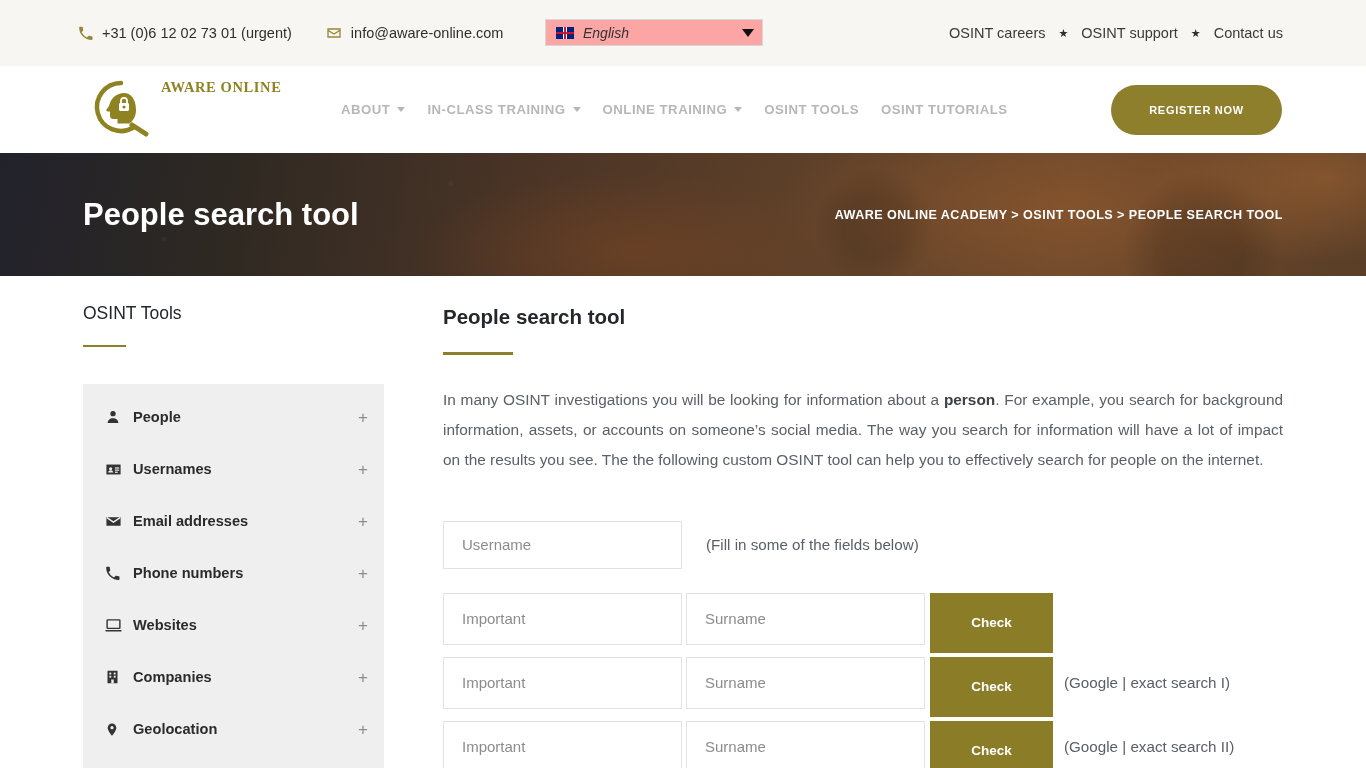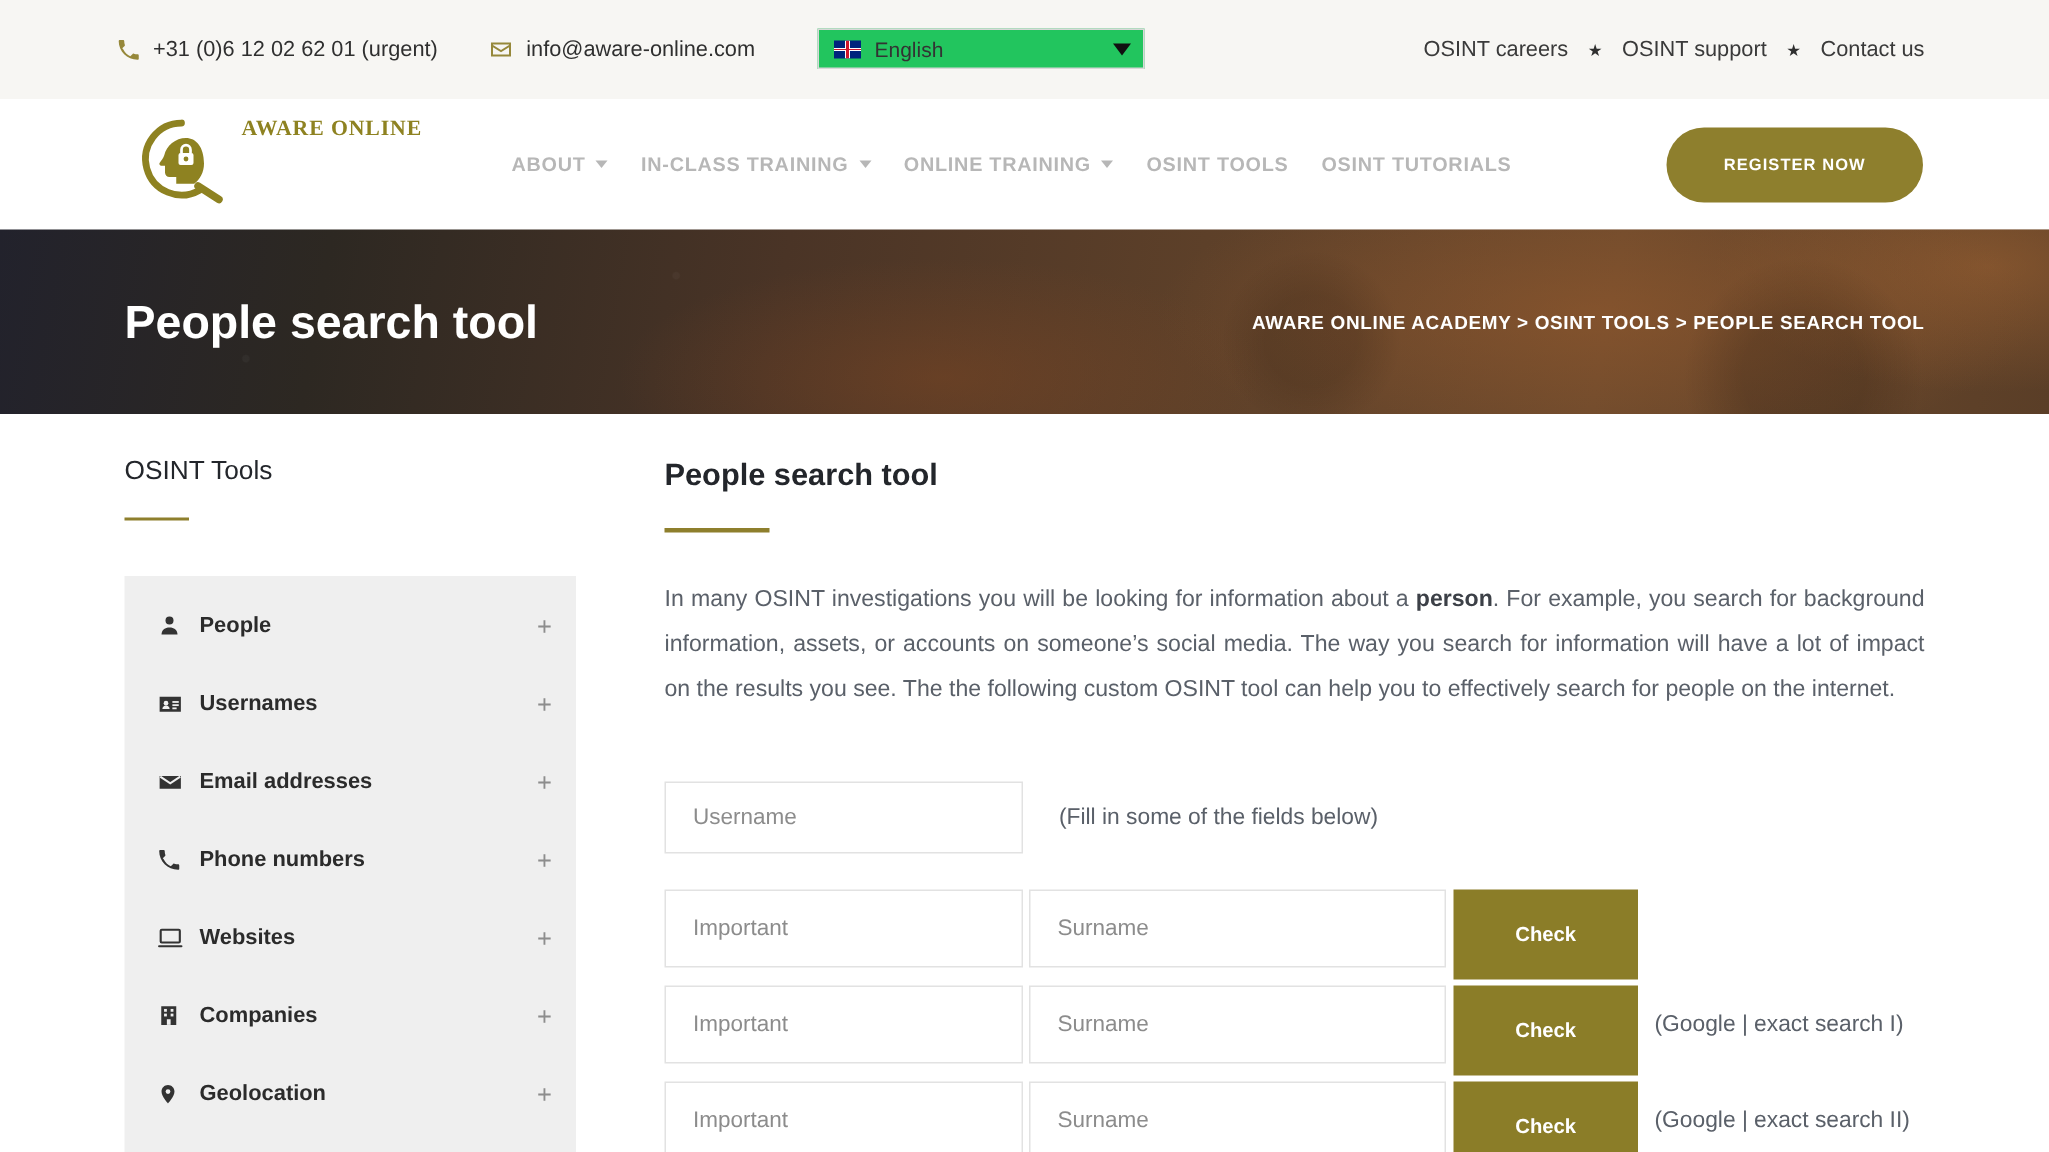--- a/index.html
+++ b/index.html
@@ -30,27 +30,28 @@
   .tb-phone { margin-left: 78px; }
   .tb-mail  { margin-left: 34px; }
   .tb-icon { color: #96883a; display: inline-flex; align-items: center; }
 
   .lang-select {
     position: absolute;
     left: 545px;
     top: 19px;
     width: 218px;
     height: 27px;
-    background: #22c55e;
+    background: #fca5a5;
     border: 1px solid #d8d8d8;
     display: flex;
     align-items: center;
     padding: 0 8px 0 10px;
     font-size: 14px;
     color: #333;
+    font-style: italic;
   }
   .flag {
     width: 18px; height: 12px; margin-right: 9px;
     flex: 0 0 auto;
     position: relative;
     overflow: hidden;
     background: #00247d;
   }
   .flag::before {
     content: "";
@@ -300,21 +301,21 @@
     color: #5a6069;
   }
 
   .rows { margin-top: 24px; }
   .frow {
     display: flex;
     align-items: flex-start;
     margin-bottom: 4px;
   }
   .inp-a { width: 239px; }
-  .inp-b { width: 278px; margin-left: 4px; }
+  .inp-b { width: 239px; margin-left: 4px; }
   .check-btn {
     width: 123px;
     height: 60px;
     margin-left: 5px;
     background: #8b7d28;
     border: none;
     color: #ffffff;
     font-family: "Liberation Sans", sans-serif;
     font-size: 13.5px;
     font-weight: bold;
@@ -336,21 +337,21 @@
 <body>
 
 <div class="topbar">
 
   <div class="tb-item tb-phone">
     <span class="tb-icon">
       <svg width="15" height="15" viewBox="0 0 24 24" fill="currentColor">
           <path d="M6.6 10.8c1.7 3.3 4.3 5.9 7.6 7.6l2.5-2.5c.3-.3.8-.4 1.2-.3 1.3.4 2.7.7 4.1.7.7 0 1.2.5 1.2 1.2V21c0 .7-.5 1.2-1.2 1.2C10.7 22.2 1.8 13.3 1.8 2.2 1.8 1.5 2.3 1 3 1h3.5c.7 0 1.2.5 1.2 1.2 0 1.4.2 2.8.7 4.1.1.4 0 .9-.3 1.2l-2.5 2.3z"></path>
         </svg>
     </span>
-    <span>+31 (0)6 12 02 62 01 (urgent)</span>
+    <span>+31 (0)6 12 02 73 01 (urgent)</span>
   </div>
 
   <div class="tb-item tb-mail">
     <span class="tb-icon">
       <svg width="16" height="16" viewBox="0 0 24 24" fill="currentColor">
           <path d="M2 5h20v14H2V5zm2 2v.4l8 5 8-5V7H4zm16 10v-7.2l-8 5-8-5V17h16z"></path>
         </svg>
     </span>
     <span>info@aware-online.com</span>
   </div>

